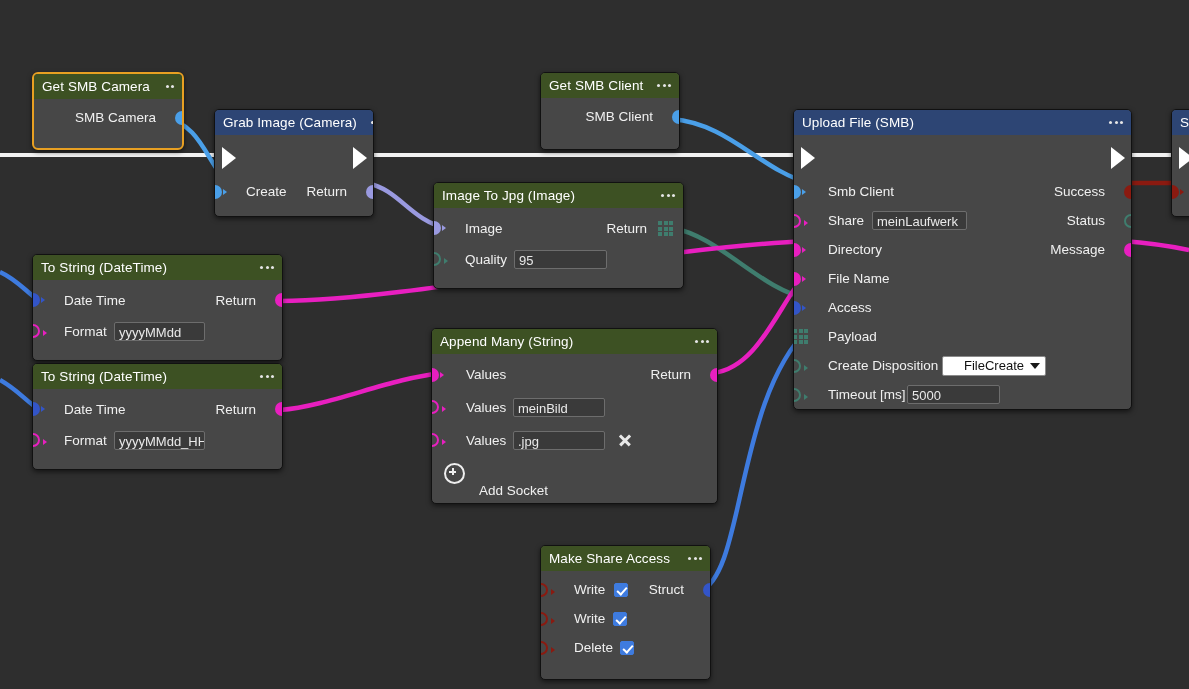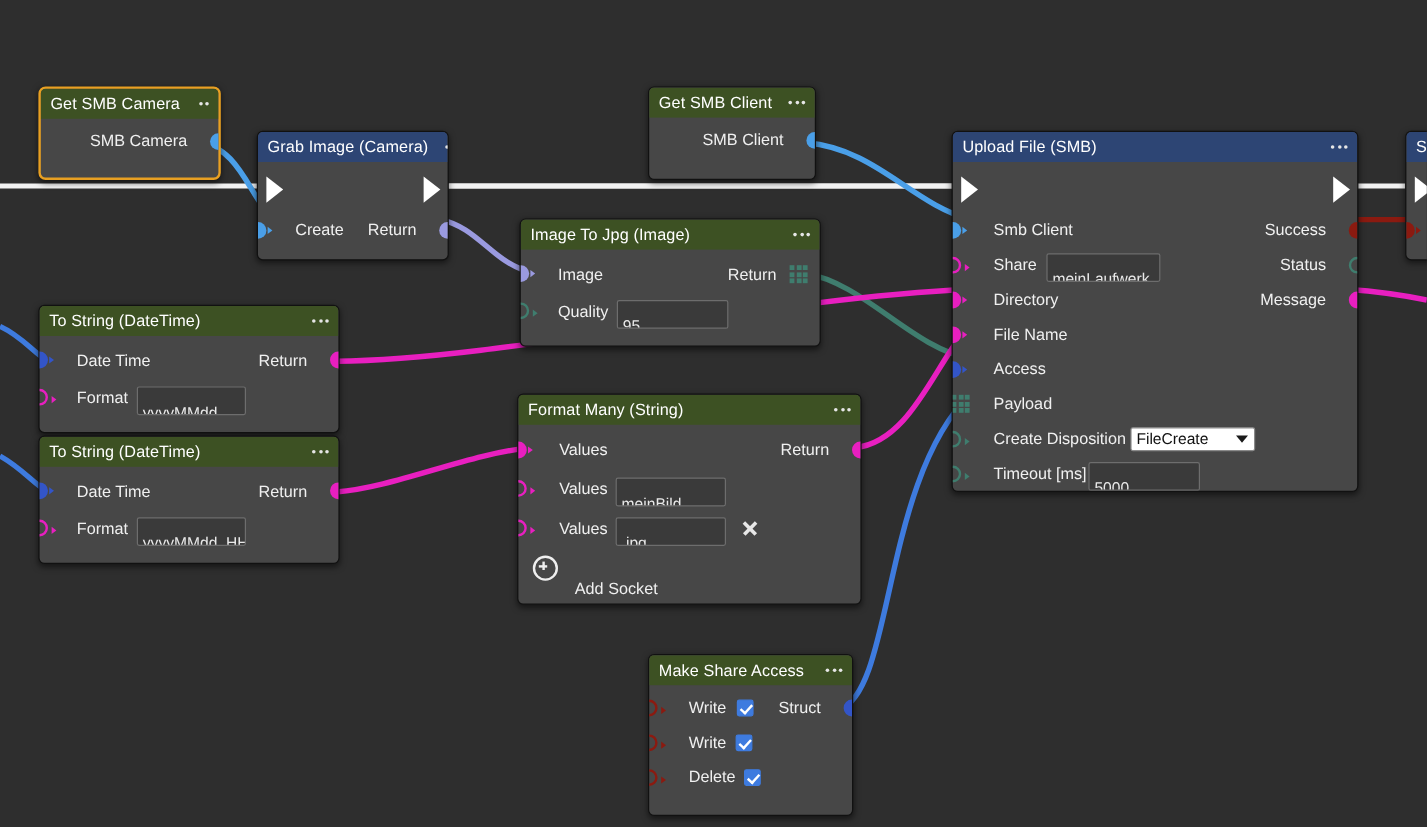--- a/index.html
+++ b/index.html
@@ -73,21 +73,21 @@
 
   .exec{
     position:absolute;width:0;height:0;
     border-top:11px solid transparent;border-bottom:11px solid transparent;
     border-left:14px solid #ffffff;
   }
 
   .txtbox{
     background:#3a3a3a;border:1px solid #6d6d6d;border-radius:2px;
     color:#e9e9e9;font-size:13px;height:19px;line-height:19px;
-    padding:11px 4px;box-sizing:border-box;display:inline-block;
+    padding:0 4px;box-sizing:border-box;display:inline-block;
     font-family:"Liberation Sans",sans-serif;overflow:hidden;
   }
   .selbox{
     background:#ffffff;border:1px solid #8a8a8a;border-radius:2px;
     color:#111;font-size:13px;height:20px;line-height:20px;
     padding:0 4px;box-sizing:border-box;display:flex;align-items:center;
     justify-content:space-between;gap:6px;
   }
   .selbox .cv{color:#111;}
   .selbox .cc{
@@ -290,21 +290,21 @@
       <div class="row" style="height:30px;">
         <span class="pin in hollow" style="color:#e81fc0;top:8px;"></span>
         <span class="lbl" style="position:absolute;left:31px;">Format</span>
         <span class="txtbox" style="position:absolute;left:81px;width:91px;top:6px;">yyyyMMdd_HH</span>
       </div>
     </div>
   </div>
 
   <div class="node" style="left:431px;top:328px;width:287px;">
     <div class="hdr green">
-      <span class="ttl">Format Many (String)</span>
+      <span class="ttl">Append Many (String)</span>
       <span class="sp"></span>
       <span class="dots">
           <i></i>
           <i></i>
           <i></i>
         </span>
     </div>
     <div class="body" style="height:137px;">
       <div class="row" style="height:33px;">
         <span class="pin in solid" style="color:#e81fc0;top:10px;"></span>
@@ -382,21 +382,21 @@
             <s></s>
             <s></s>
             <s></s>
             <s></s>
         </span>
         <span class="lbl" style="position:absolute;left:34px;">Payload</span>
       </div>
       <div class="row">
         <span class="pin in hollow" style="color:#3f7d6e;top:8px;"></span>
         <span class="lbl" style="position:absolute;left:34px;">Create Disposition</span>
-        <span class="selbox" style="position:absolute;left:148px;width:104px;top:5px;">
+        <span class="selbox" style="position:absolute;left:148px;width:104px;top:5px;justify-content:flex-end;">
           <span class="cv">FileCreate</span>
           <span class="cc"></span>
         </span>
       </div>
       <div class="row">
         <span class="pin in hollow" style="color:#3f7d6e;top:8px;"></span>
         <span class="lbl" style="position:absolute;left:34px;">Timeout [ms]</span>
         <span class="txtbox" style="position:absolute;left:113px;width:93px;top:5px;">5000</span>
       </div>
     </div>

